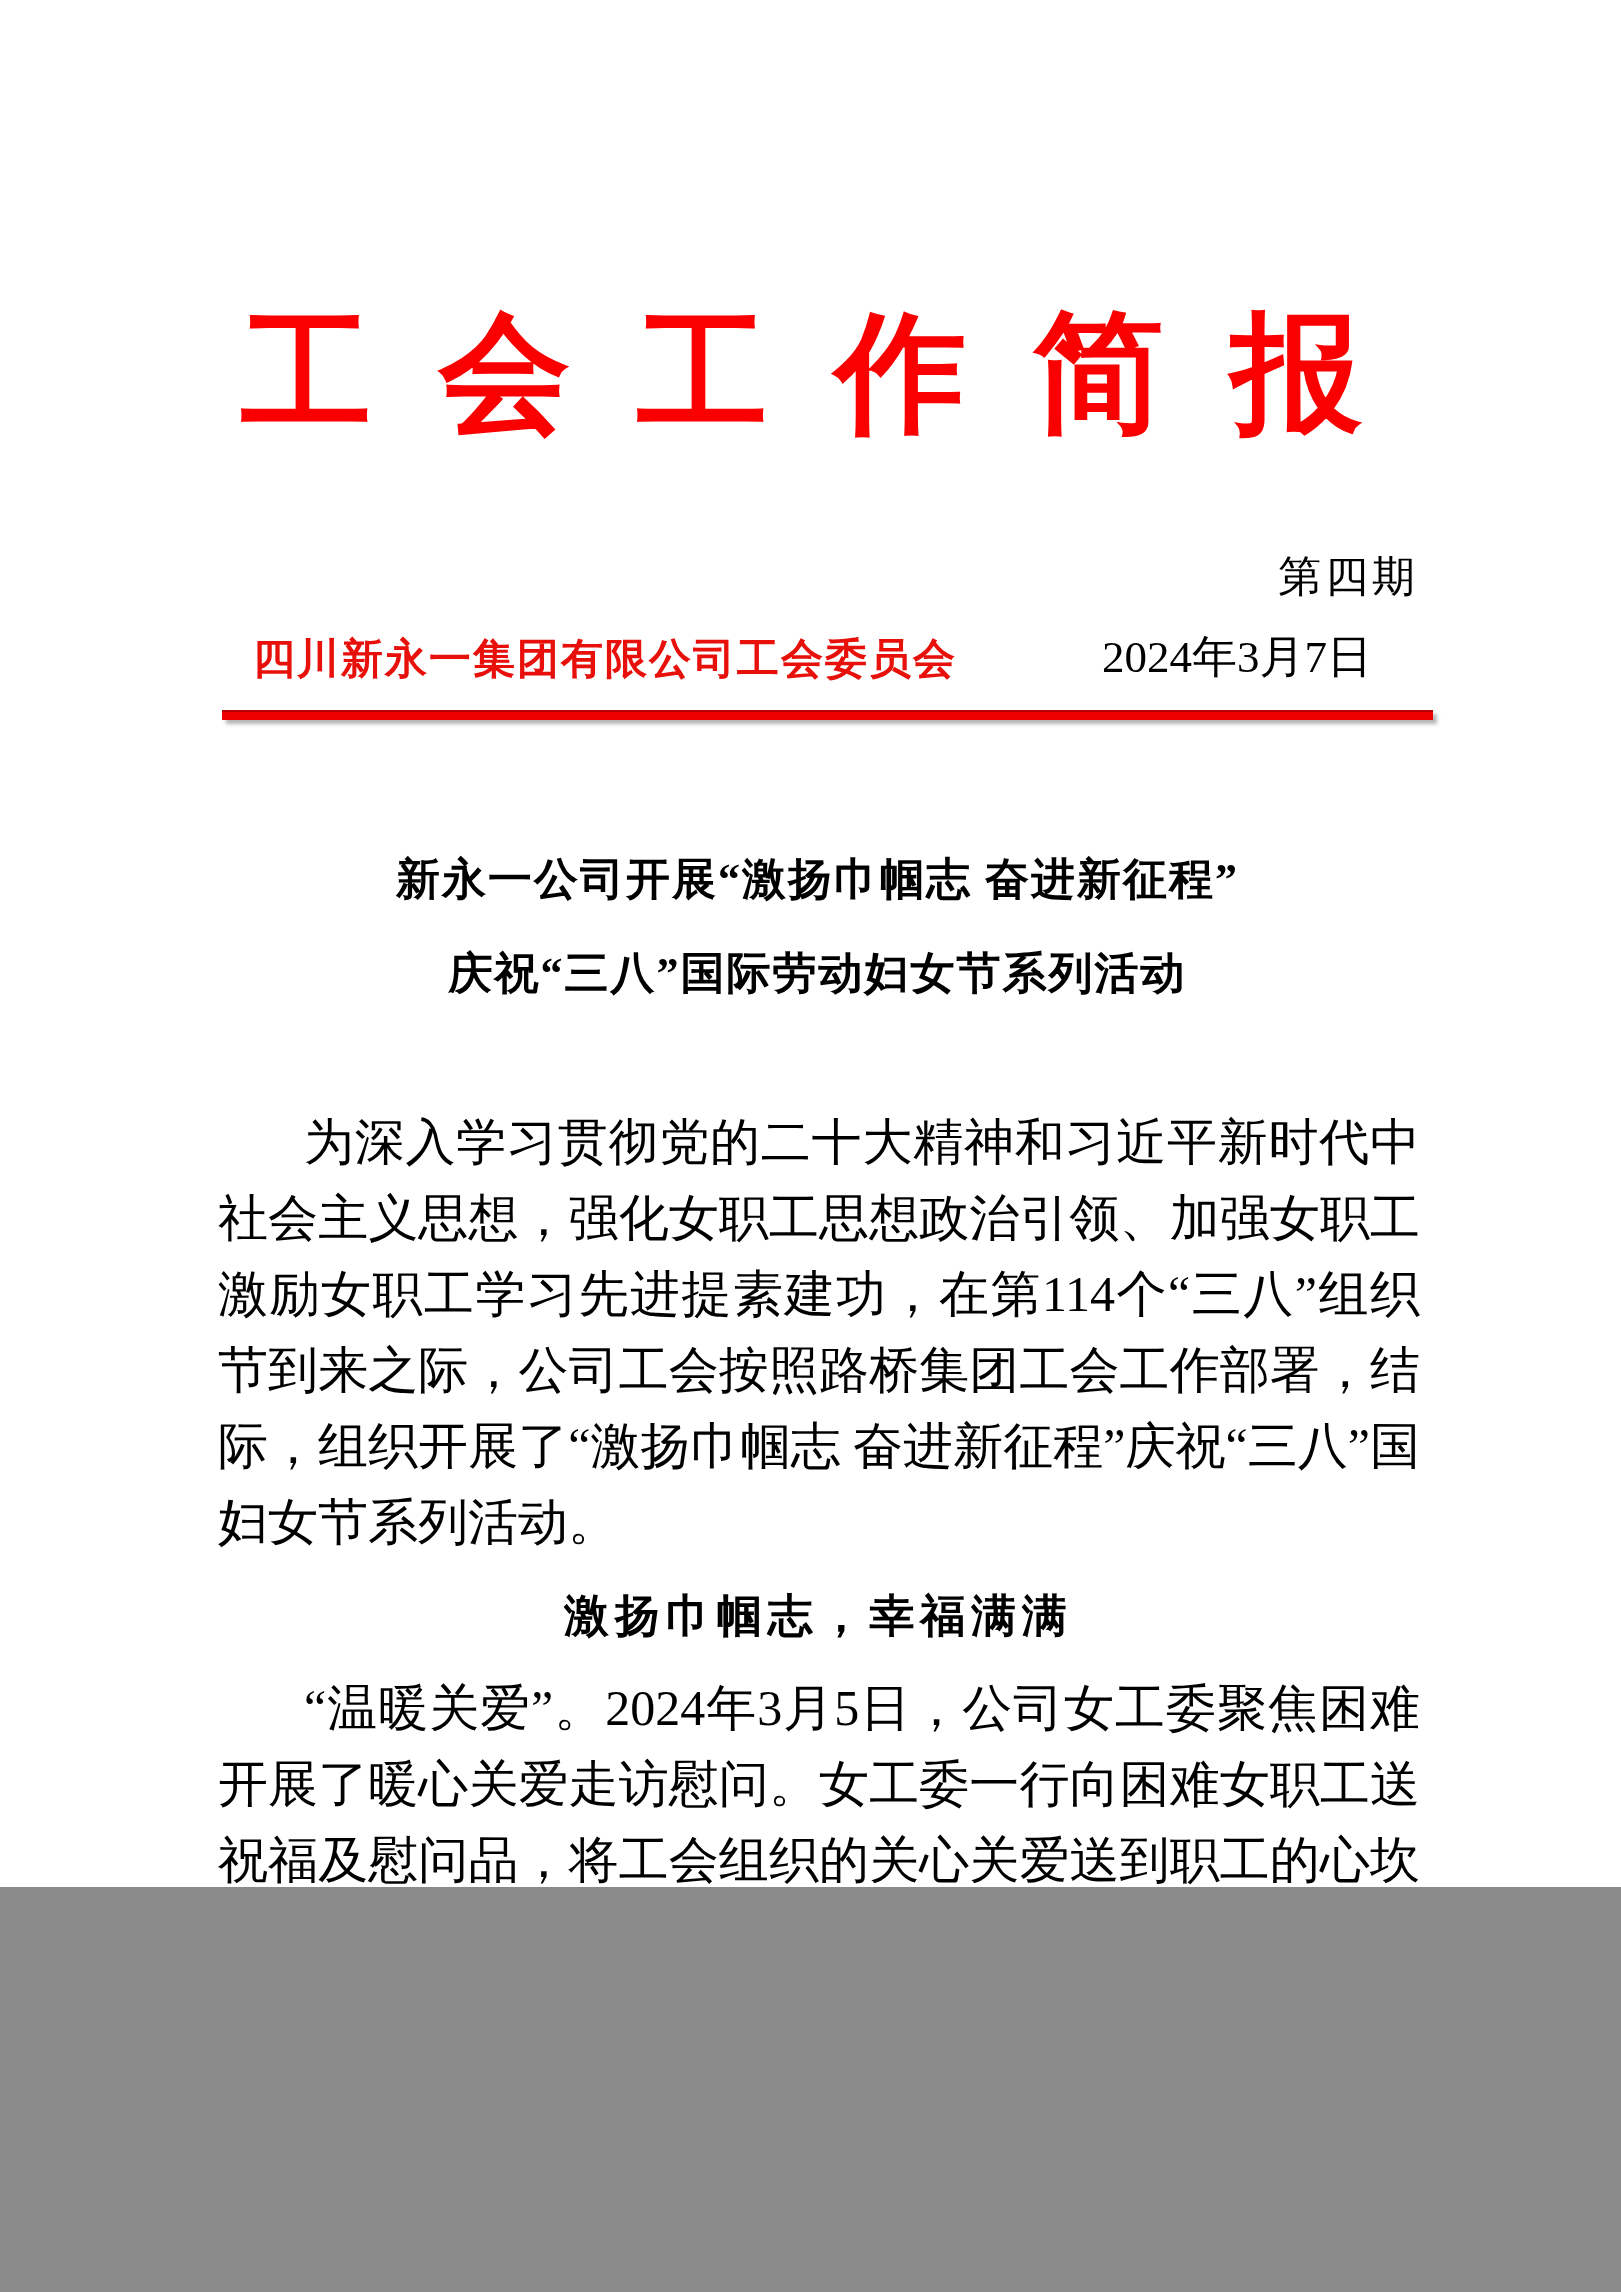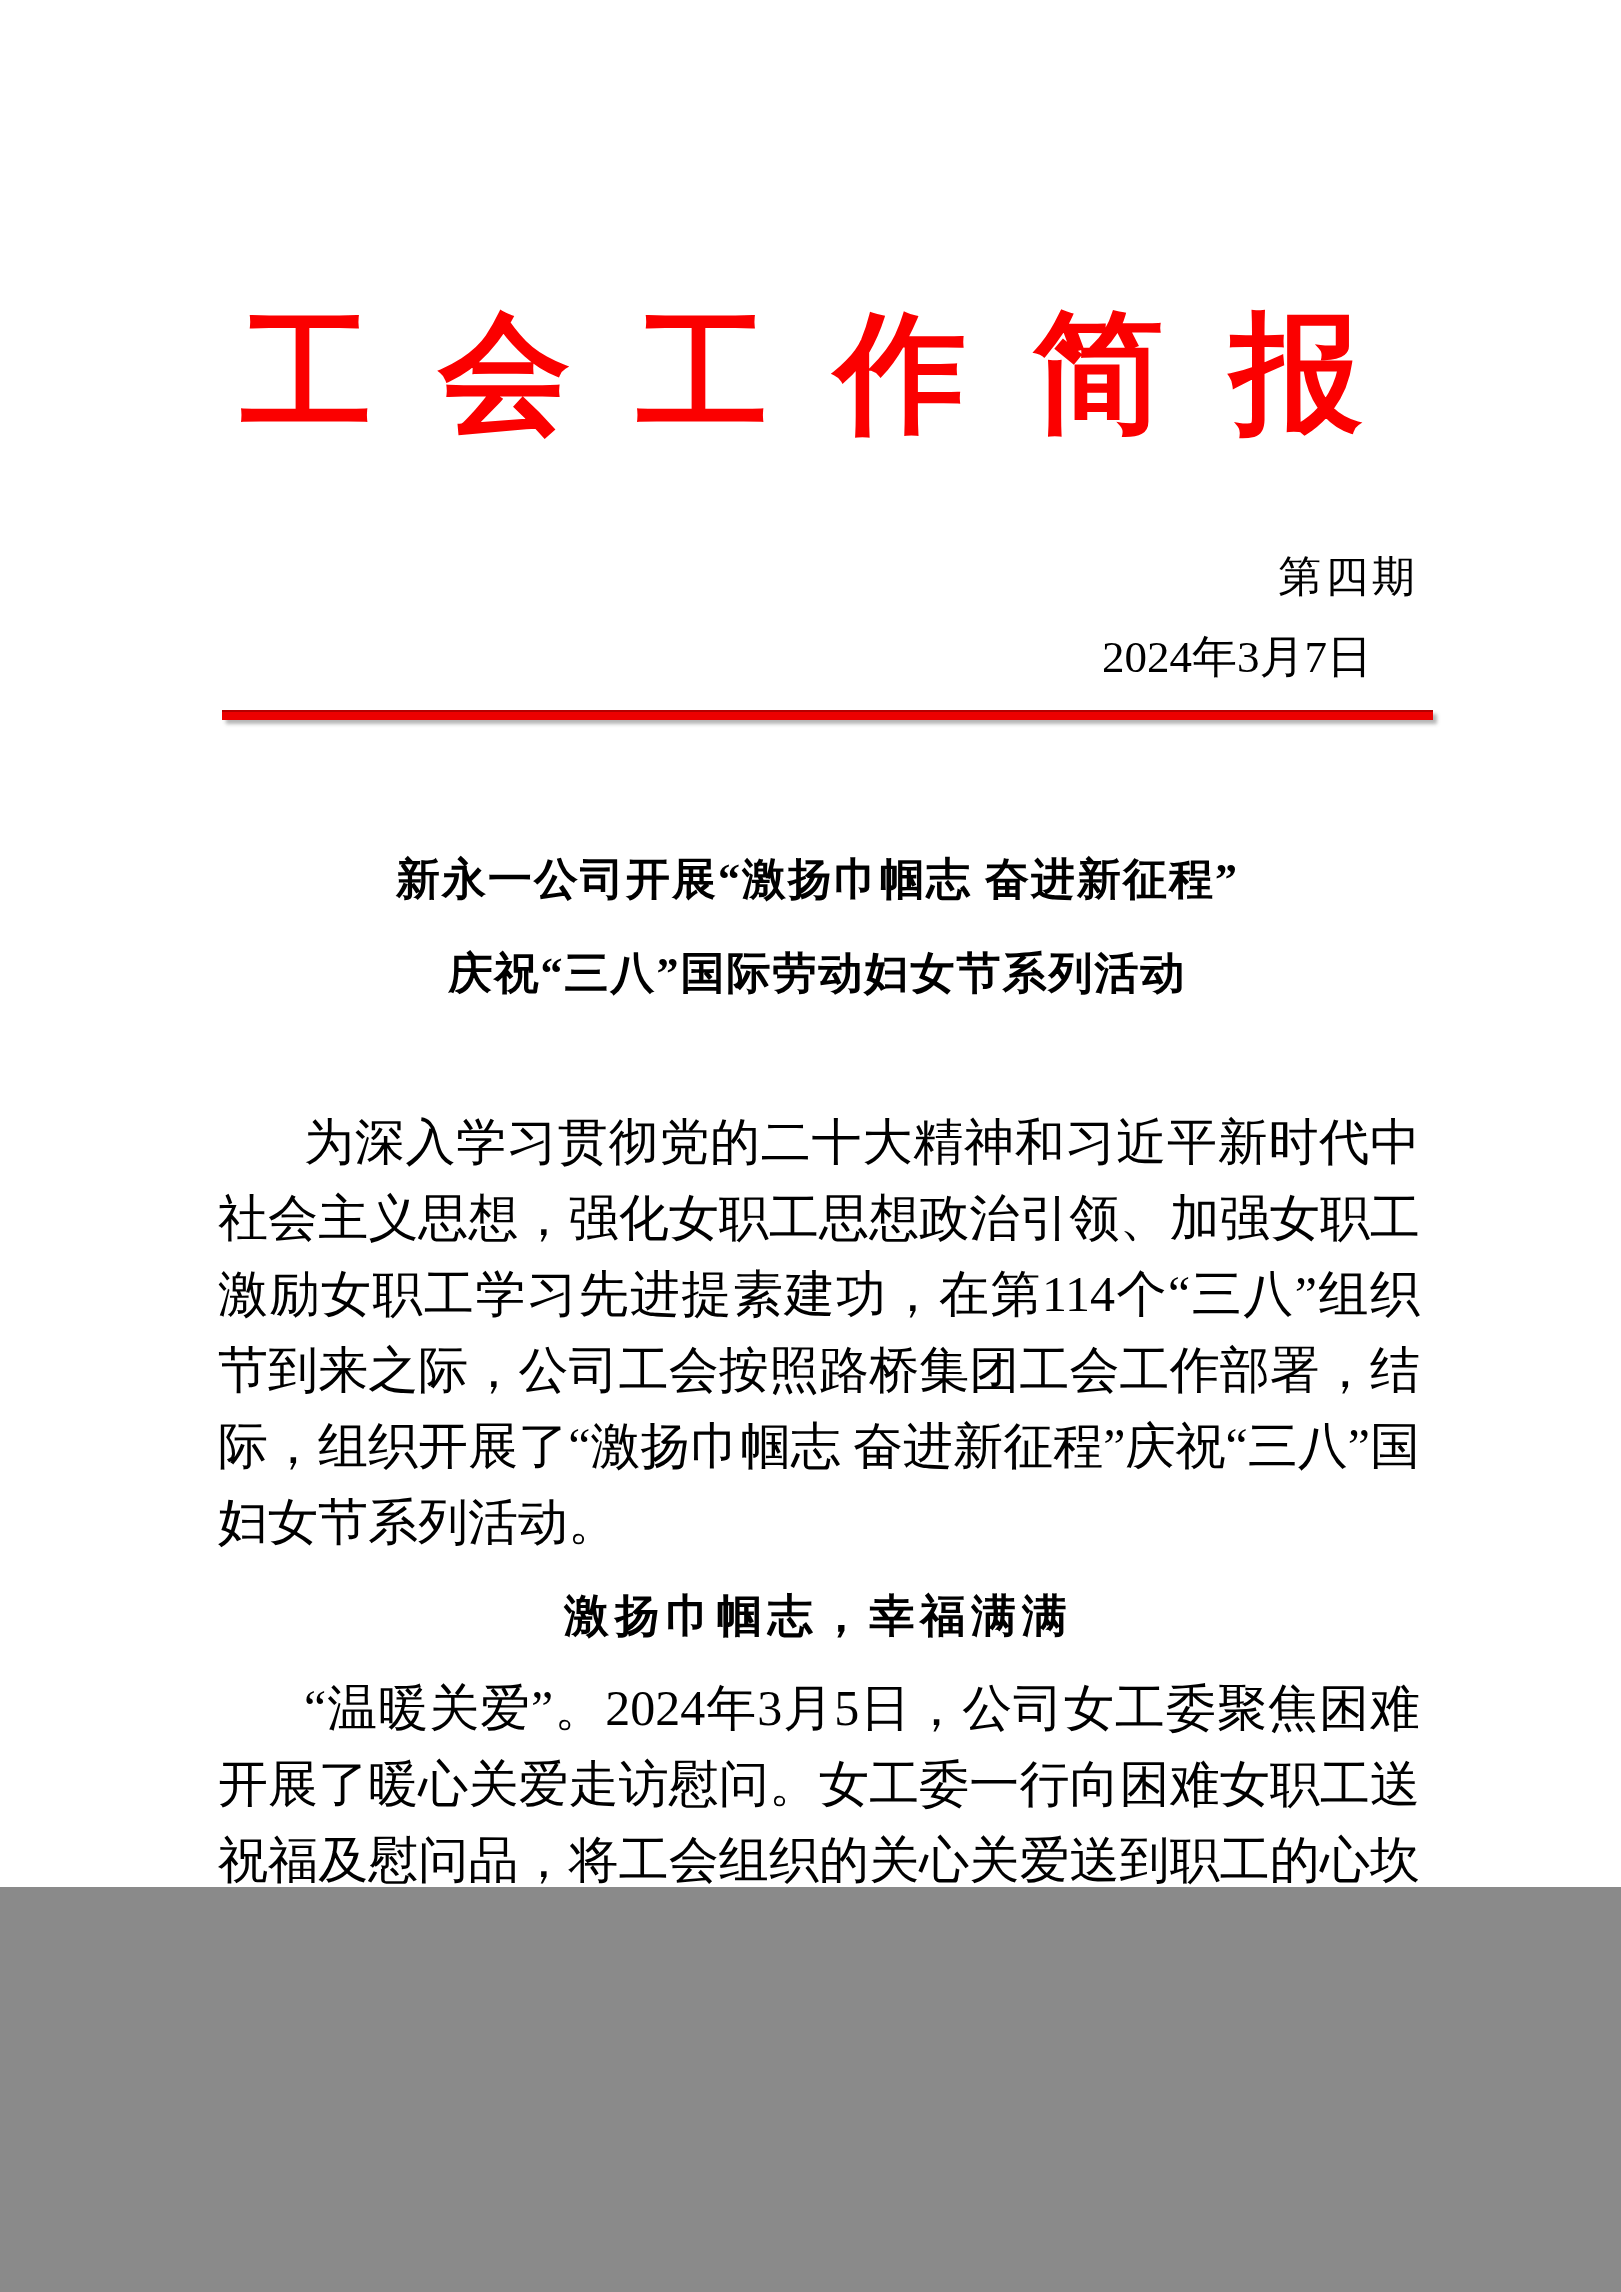--- a/index.html
+++ b/index.html
@@ -104,20 +104,21 @@
 </style>
 </head>
 <body>
 
 <div class="page">
 
   <div class="abs masthead" style="color:#fb0000;">工会工作简报</div>
 
   <div class="abs issue">第四期</div>
 
+  <div class="abs org" style="color:#e8100a;">四川新永一集团有限公司工会委员会</div>
 
   <div class="abs date">2024年3月7日</div>
 
   <div class="abs rule" style="background:#ec0000;"></div>
 
   <div class="abs art-title l1">新永一公司开展“激扬巾帼志 奋进新征程”</div>
 
   <div class="abs art-title l2">庆祝“三八”国际劳动妇女节系列活动</div>
 
   <div class="abs body-block" id="para1">

